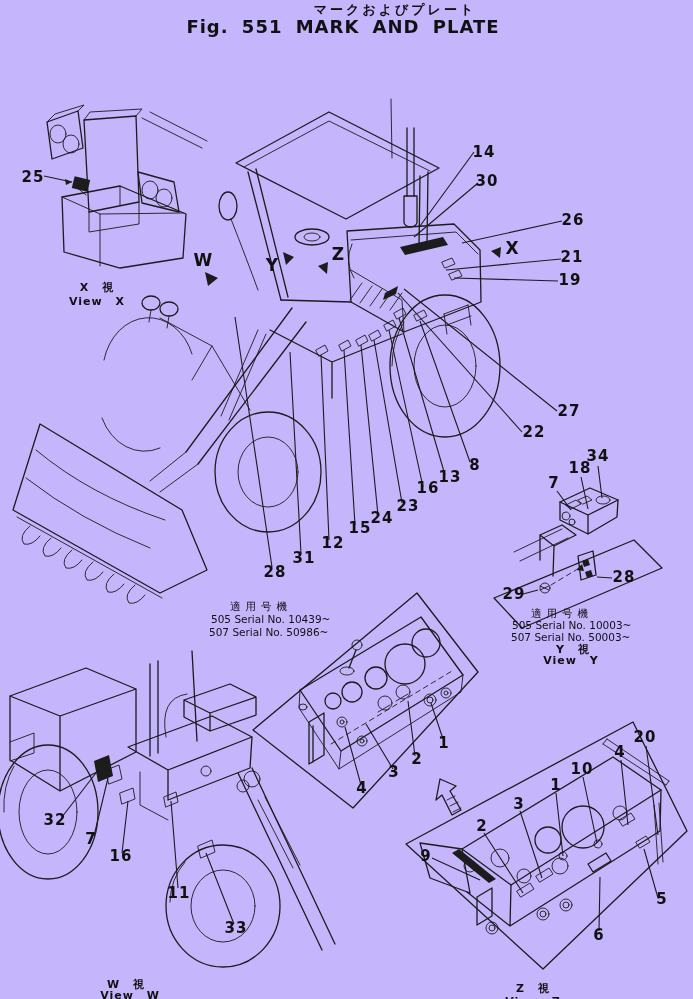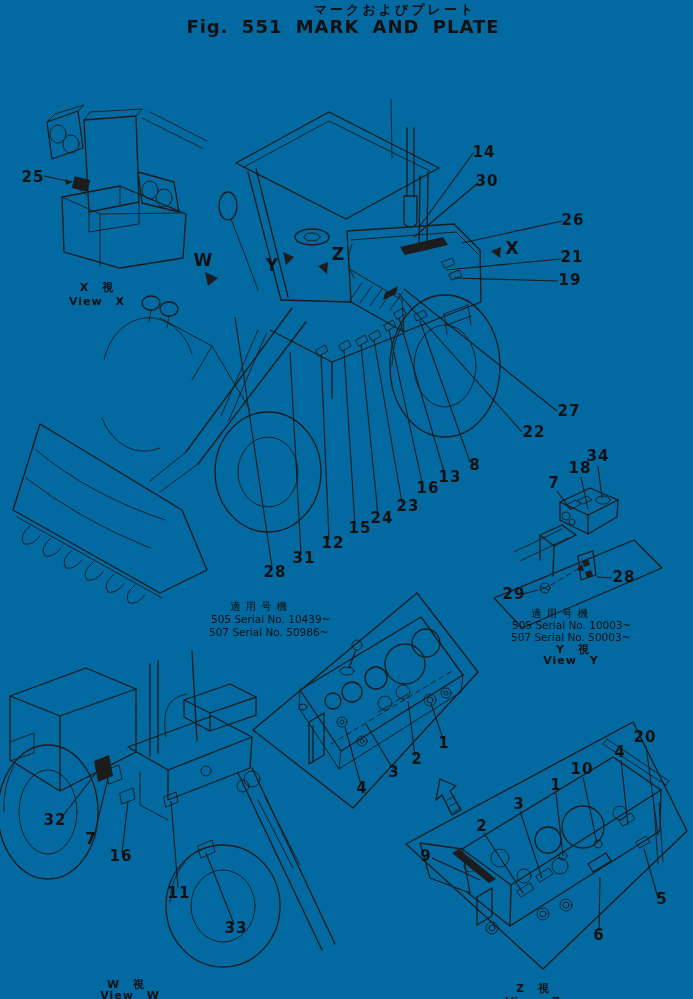--- a/index.html
+++ b/index.html
@@ -1,16 +1,16 @@
 <!DOCTYPE html>
 <html><head>
 <meta charset="utf-8">
 <style>
   html,body{margin:0;padding:0;background:#e8e8e8;}
-  .page{position:relative;width:693px;height:999px;background:#0369a1;overflow:hidden;
+  .page{position:relative;width:693px;height:999px;background:#c4b5fd;overflow:hidden;
         font-family:"DejaVu Sans",sans-serif;text-align:right;}
   svg{position:absolute;left:0;top:0;}
   .ln{fill:none;stroke:#1c1c1c;stroke-width:1.3;stroke-linecap:round;stroke-linejoin:round;}
   .th{fill:none;stroke:#1c1c1c;stroke-width:0.9;stroke-linecap:round;stroke-linejoin:round;}
   .fb{fill:#1c1c1c;stroke:none;}
   .ld{fill:none;stroke:#1c1c1c;stroke-width:1.1;}
   .dash{stroke-dasharray:5 4;}
   text{fill:#111;}
   .co{font-size:15px;font-weight:bold;letter-spacing:1px;}
   .dir{font-size:17px;font-weight:bold;}

